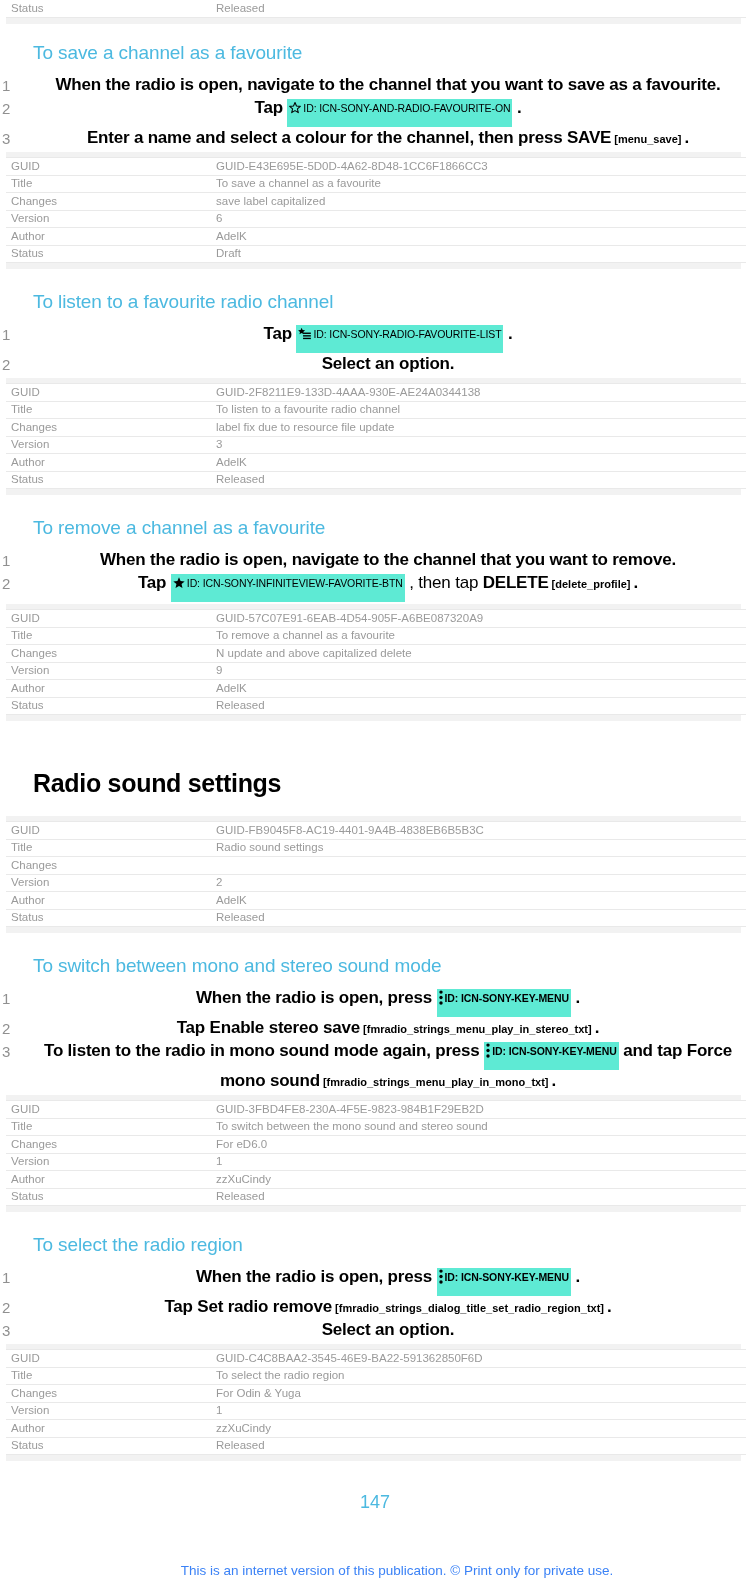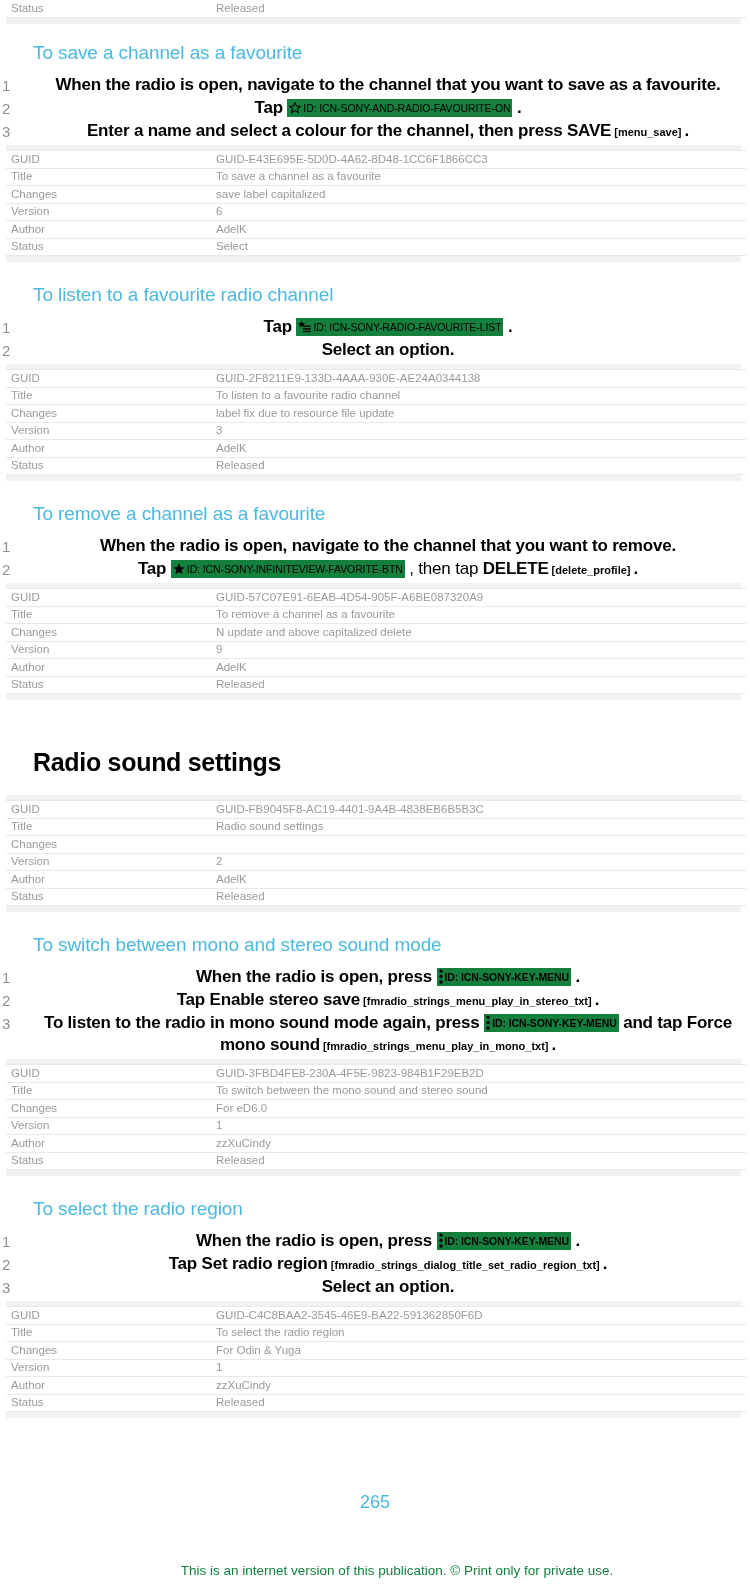--- a/index.html
+++ b/index.html
@@ -113,22 +113,22 @@
   .b { font-weight: bold; }
   .ref {
     font-size: 11px;
     font-weight: bold;
     color: #000;
     letter-spacing: 0;
   }
 
   
   .icon-token {
-    background: #15803d;
-    padding: 1px 2px 1px 1px;
+    background: #5eead4;
+    padding: 1px 2px 11px 1px;
     white-space: nowrap;
     display: inline-block;
     vertical-align: baseline;
     line-height: 16px;
   }
   .icon-token .idtxt {
     font-size: 10.5px;
     letter-spacing: -0.1px;
     color: #000;
     vertical-align: 1px;
@@ -159,21 +159,21 @@
     color: #4cb9e0;
     font-size: 18px;
     line-height: 20px;
   }
   .footnote {
     position: absolute;
     left: 0;
     right: 0;
     top: 1563px;
     text-align: center;
-    color: #15803d;
+    color: #3b82f6;
     font-size: 13.5px;
     line-height: 16px;
     padding-left: 44px;
   }
 </style>
 </head>
 <body>
 
 <div class="page">
 
@@ -235,21 +235,21 @@
     <tr>
           <td class="k">Version</td>
           <td class="v">6</td>
         </tr>
     <tr>
           <td class="k">Author</td>
           <td class="v">AdelK</td>
         </tr>
     <tr>
           <td class="k">Status</td>
-          <td class="v">Select</td>
+          <td class="v">Draft</td>
         </tr>
   </tbody>
     </table>
   <div class="table-cap-bottom"></div>
 
   <div class="gap-22"></div>
   <div class="indent-head">
     <h2 class="h-sub">To listen to a favourite radio channel</h2>
   </div>
   <div class="gap-10"></div>
@@ -479,21 +479,21 @@
         <span>When the radio is open, press </span><span class="icon-token"><span class="glyph"><svg width="6" height="15" viewBox="0 0 6 16">
                 <circle cx="3" cy="2.2" r="1.8" fill="#000"></circle>
                 <circle cx="3" cy="8" r="1.8" fill="#000"></circle>
                 <circle cx="3" cy="13.8" r="1.8" fill="#000"></circle>
               </svg></span><span class="idtxt">ID: ICN-SONY-KEY-MENU</span></span><span> .</span>
       </div>
     </div>
     <div class="step">
       <div class="step-num">2</div>
       <div class="step-body b">
-        <span>Tap </span><span class="b">Set radio region</span><span class="ref"> [fmradio_strings_dialog_title_set_radio_region_txt] </span><span>.</span>
+        <span>Tap </span><span class="b">Set radio remove</span><span class="ref"> [fmradio_strings_dialog_title_set_radio_region_txt] </span><span>.</span>
       </div>
     </div>
     <div class="step">
       <div class="step-num">3</div>
       <div class="step-body b">
         <span>Select an option.</span>
       </div>
     </div>
   </div>
 
@@ -522,16 +522,16 @@
           <td class="v">zzXuCindy</td>
         </tr>
     <tr>
           <td class="k">Status</td>
           <td class="v">Released</td>
         </tr>
   </tbody>
     </table>
   <div class="table-cap-bottom"></div>
 
-  <div class="pagenum">265</div>
+  <div class="pagenum">147</div>
   <div class="footnote">This is an internet version of this publication. © Print only for private use.</div>
 
 </div>
 
 </body></html>

